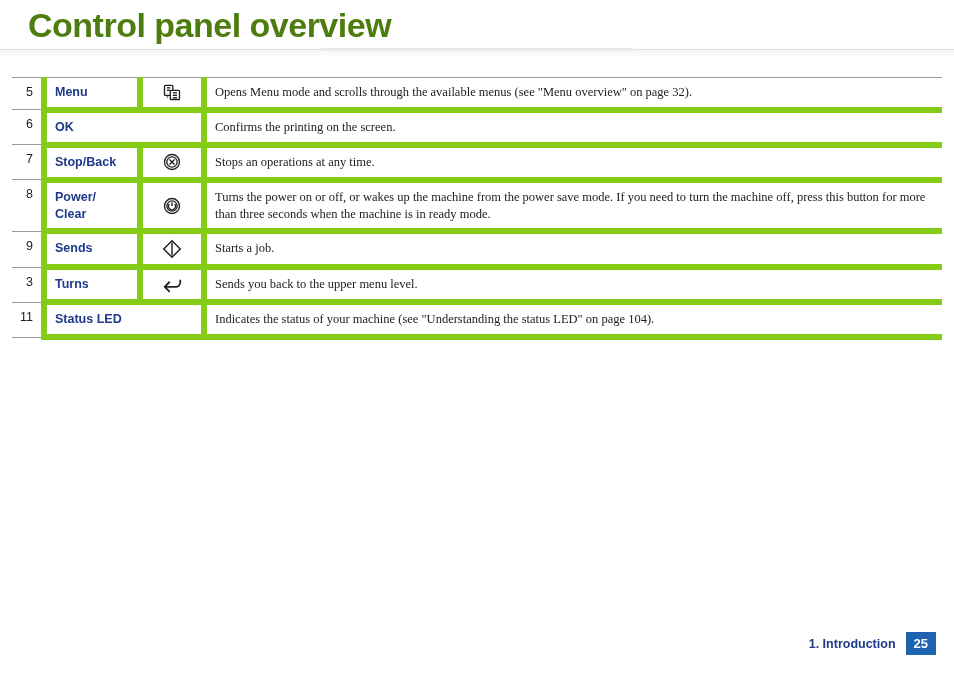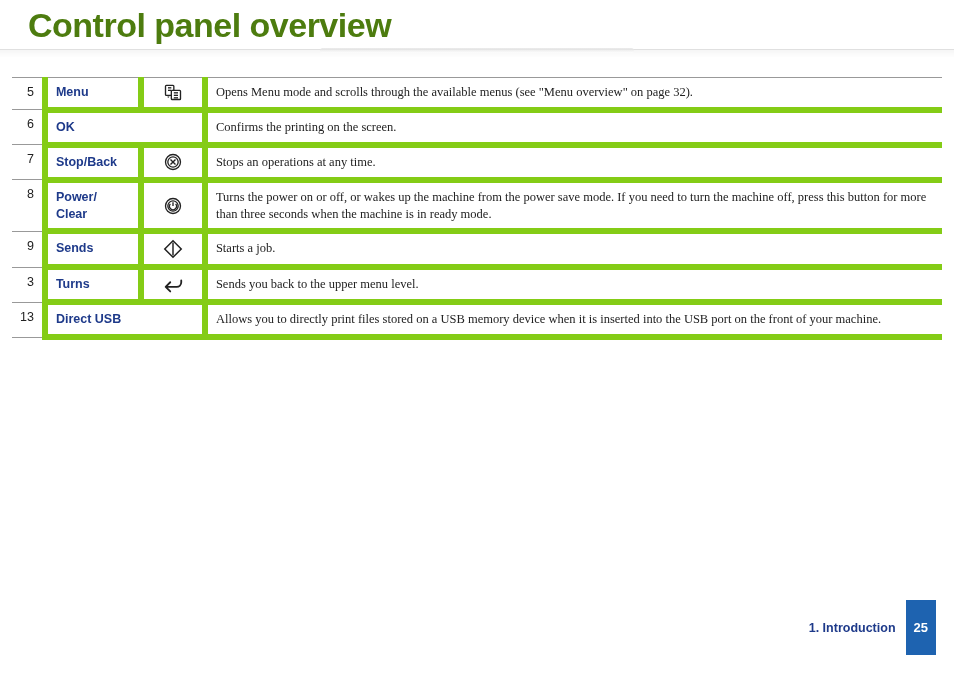--- a/index.html
+++ b/index.html
@@ -82,21 +82,21 @@
       display: flex;
       align-items: center;
       gap: 10px;
       font-size: 12.5px;
       font-weight: 700;
       color: #1e3a8a;
     }
     .footer .pagebox {
       background: #1e63b0;
       color: #fff;
-      padding: 20px 8px;
+      padding: 4px 8px;
       font-weight: 700;
       font-size: 13px;
     }
     
     table.cp tr td:first-child { border-left: none; }
     table.cp tr td:last-child  { border-right: none; font-family: Liberation Serif, serif; }
     table.cp tr:first-child td { border-top: 1px solid #999; }
   </style>
 </head>
 <body>
@@ -160,23 +160,23 @@
         </tr>
         <tr>
           <td class="num">3</td>
           <td class="label">Turns</td>
           <td class="icon"><svg xmlns="http://www.w3.org/2000/svg" width="22" height="16" viewBox="0 0 24 16" fill="none" stroke="#222" stroke-width="2">
               <path d="M4 10 L9 5 M4 10 L9 15 M4 10 H16 A5 5 0 0 0 21 5 V3" stroke-linecap="round" stroke-linejoin="round" fill="none"></path>
             </svg></td>
           <td>Sends you back to the upper menu level.</td>
         </tr>
         <tr>
-          <td class="num">13</td>
-          <td class="label" colspan="2">Direct USB</td>
-          <td>Allows you to directly print files stored on a USB memory device when it is inserted into the USB port on the front of your machine.</td>
+          <td class="num">11</td>
+          <td class="label" colspan="2">Status LED</td>
+          <td>Indicates the status of your machine (see "Understanding the status LED" on page 104).</td>
         </tr>
       </tbody>
   </table>
 </div>
 
 <div class="footer">
   <span>1. Introduction</span>
   <span class="pagebox">25</span>
 </div>
 

